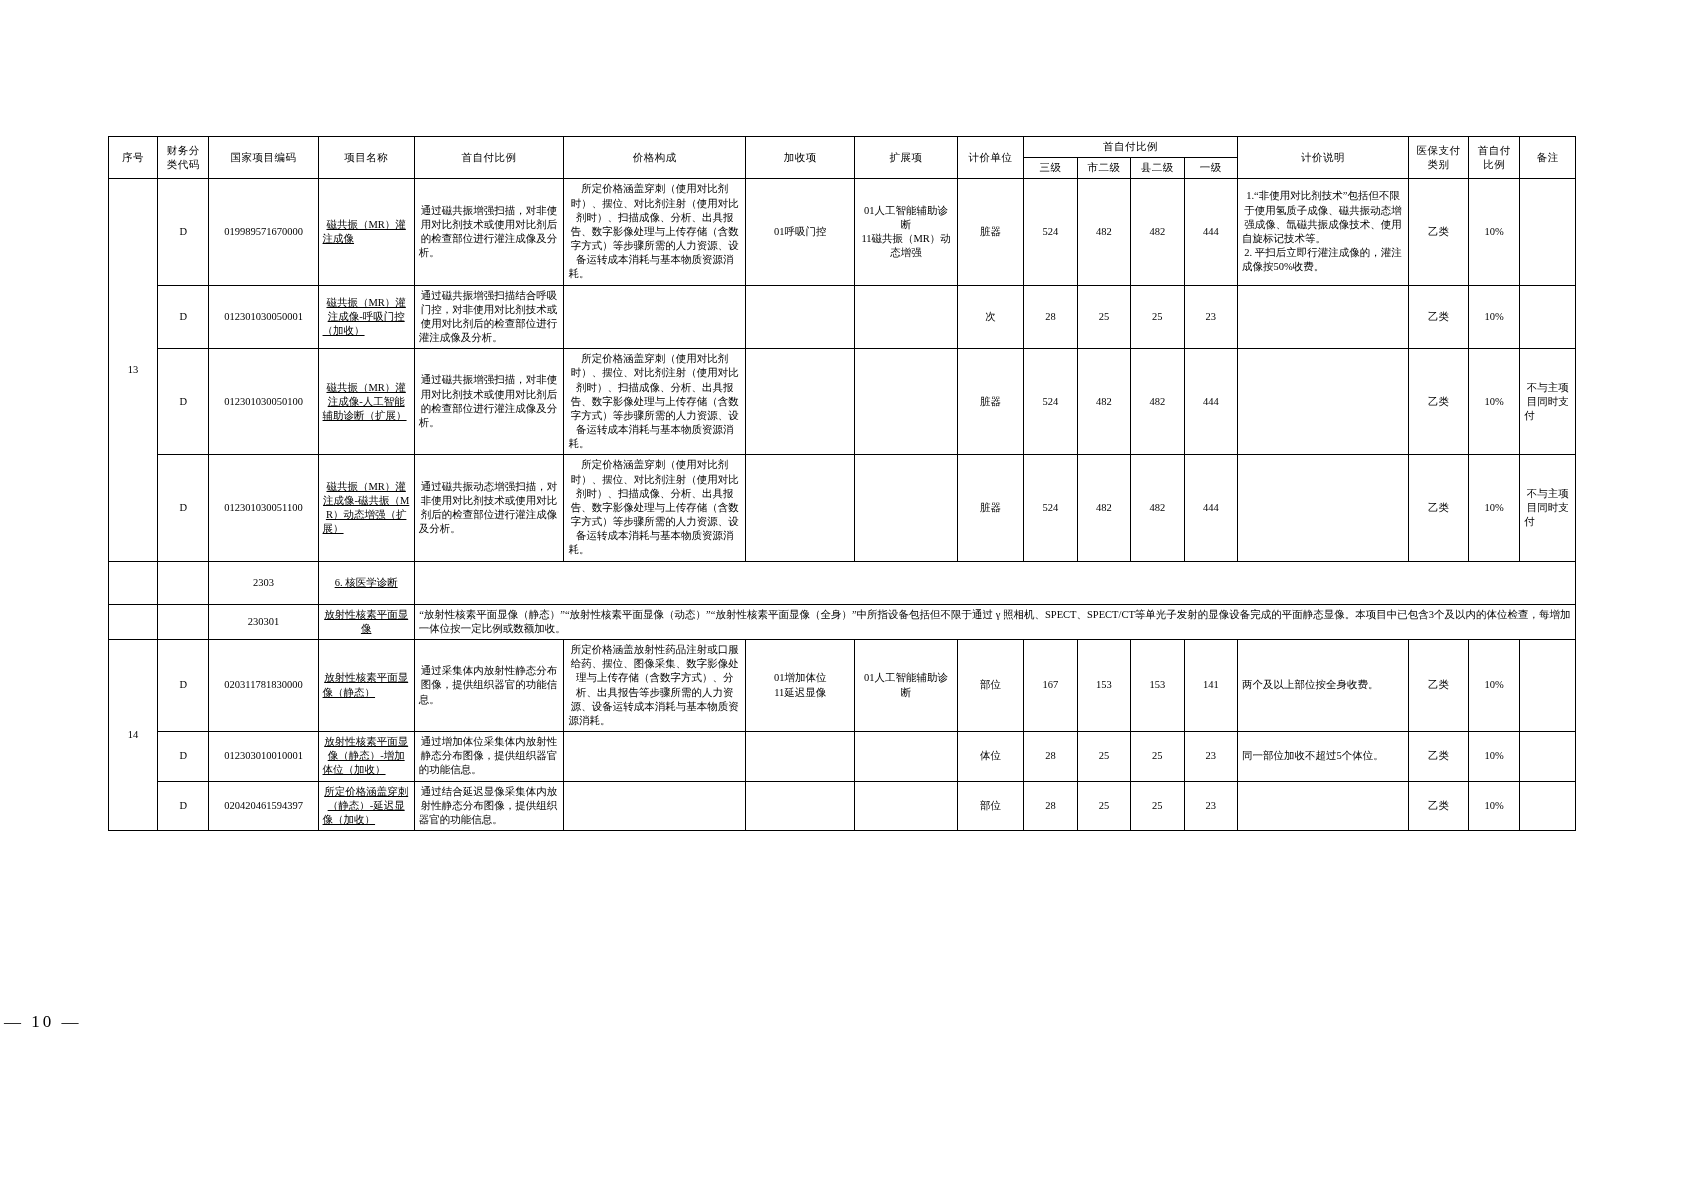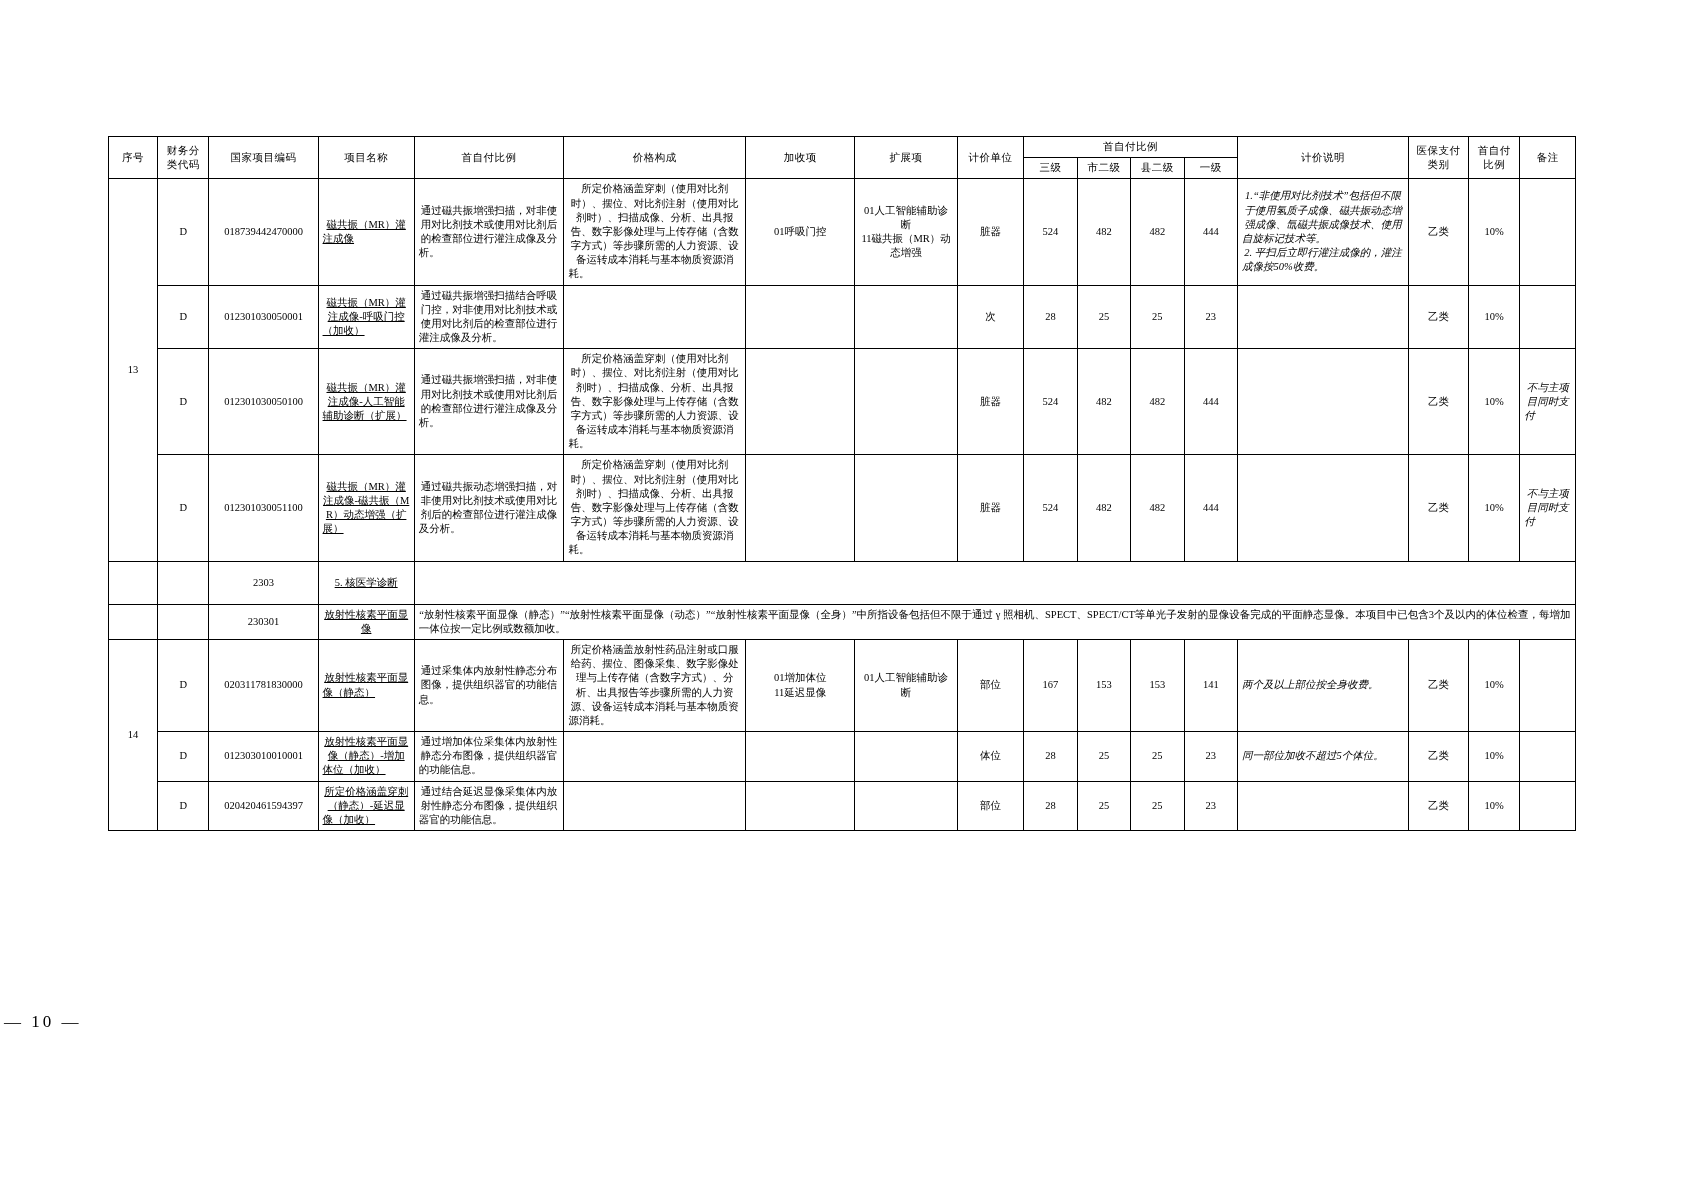--- a/index.html
+++ b/index.html
@@ -63,21 +63,20 @@
   .desc-cell {
     font-size: 10.5px;
     line-height: 1.45;
   }
   .price-cell {
     font-size: 11px;
   }
   .note-cell {
     font-size: 10.5px;
     line-height: 1.45;
-    font-style: italic;
   }
   .section-row td {
     height: 36px;
   }
   .wide-note {
     text-align: justify;
     text-align-last: left;
     line-height: 1.6;
     font-size: 11px;
     padding: 8px 6px;
@@ -143,21 +142,21 @@
         <th class="hdr">县二级</th>
         <th class="hdr">一级</th>
       </tr>
     </thead>
 
     <tbody>
 
       <tr>
         <td class="seq" rowspan="4">13</td>
         <td>D</td>
-        <td class="code-cell">018739442470000</td>
+        <td class="code-cell">019989571670000</td>
         <td class="name-cell cell-just">磁共振（MR）灌注成像</td>
         <td class="desc-cell cell-just">通过磁共振增强扫描，对非使用对比剂技术或使用对比剂后的检查部位进行灌注成像及分析。</td>
         <td class="desc-cell cell-just">所定价格涵盖穿刺（使用对比剂时）、摆位、对比剂注射（使用对比剂时）、扫描成像、分析、出具报告、数字影像处理与上传存储（含数字方式）等步骤所需的人力资源、设备运转成本消耗与基本物质资源消耗。</td>
         <td class="desc-cell">01呼吸门控</td>
         <td class="desc-cell" style="white-space:pre-line">01人工智能辅助诊断
 11磁共振（MR）动态增强</td>
         <td>脏器</td>
         <td class="price-cell">524</td>
         <td class="price-cell">482</td>
         <td class="price-cell">482</td>
@@ -223,21 +222,21 @@
         <td class="note-cell cell-just"></td>
         <td>乙类</td>
         <td>10%</td>
         <td class="note-cell cell-just">不与主项目同时支付</td>
       </tr>
 
       <tr class="section-row">
         <td></td>
         <td></td>
         <td class="code-cell">2303</td>
-        <td class="name-cell">5. 核医学诊断</td>
+        <td class="name-cell">6. 核医学诊断</td>
         <td colspan="13"></td>
       </tr>
 
       <tr>
         <td></td>
         <td></td>
         <td class="code-cell">230301</td>
         <td class="name-cell">放射性核素平面显像</td>
         <td class="wide-note" colspan="13">“放射性核素平面显像（静态）”“放射性核素平面显像（动态）”“放射性核素平面显像（全身）”中所指设备包括但不限于通过 γ 照相机、SPECT、SPECT/CT等单光子发射的显像设备完成的平面静态显像。本项目中已包含3个及以内的体位检查，每增加一体位按一定比例或数额加收。</td>
       </tr>

